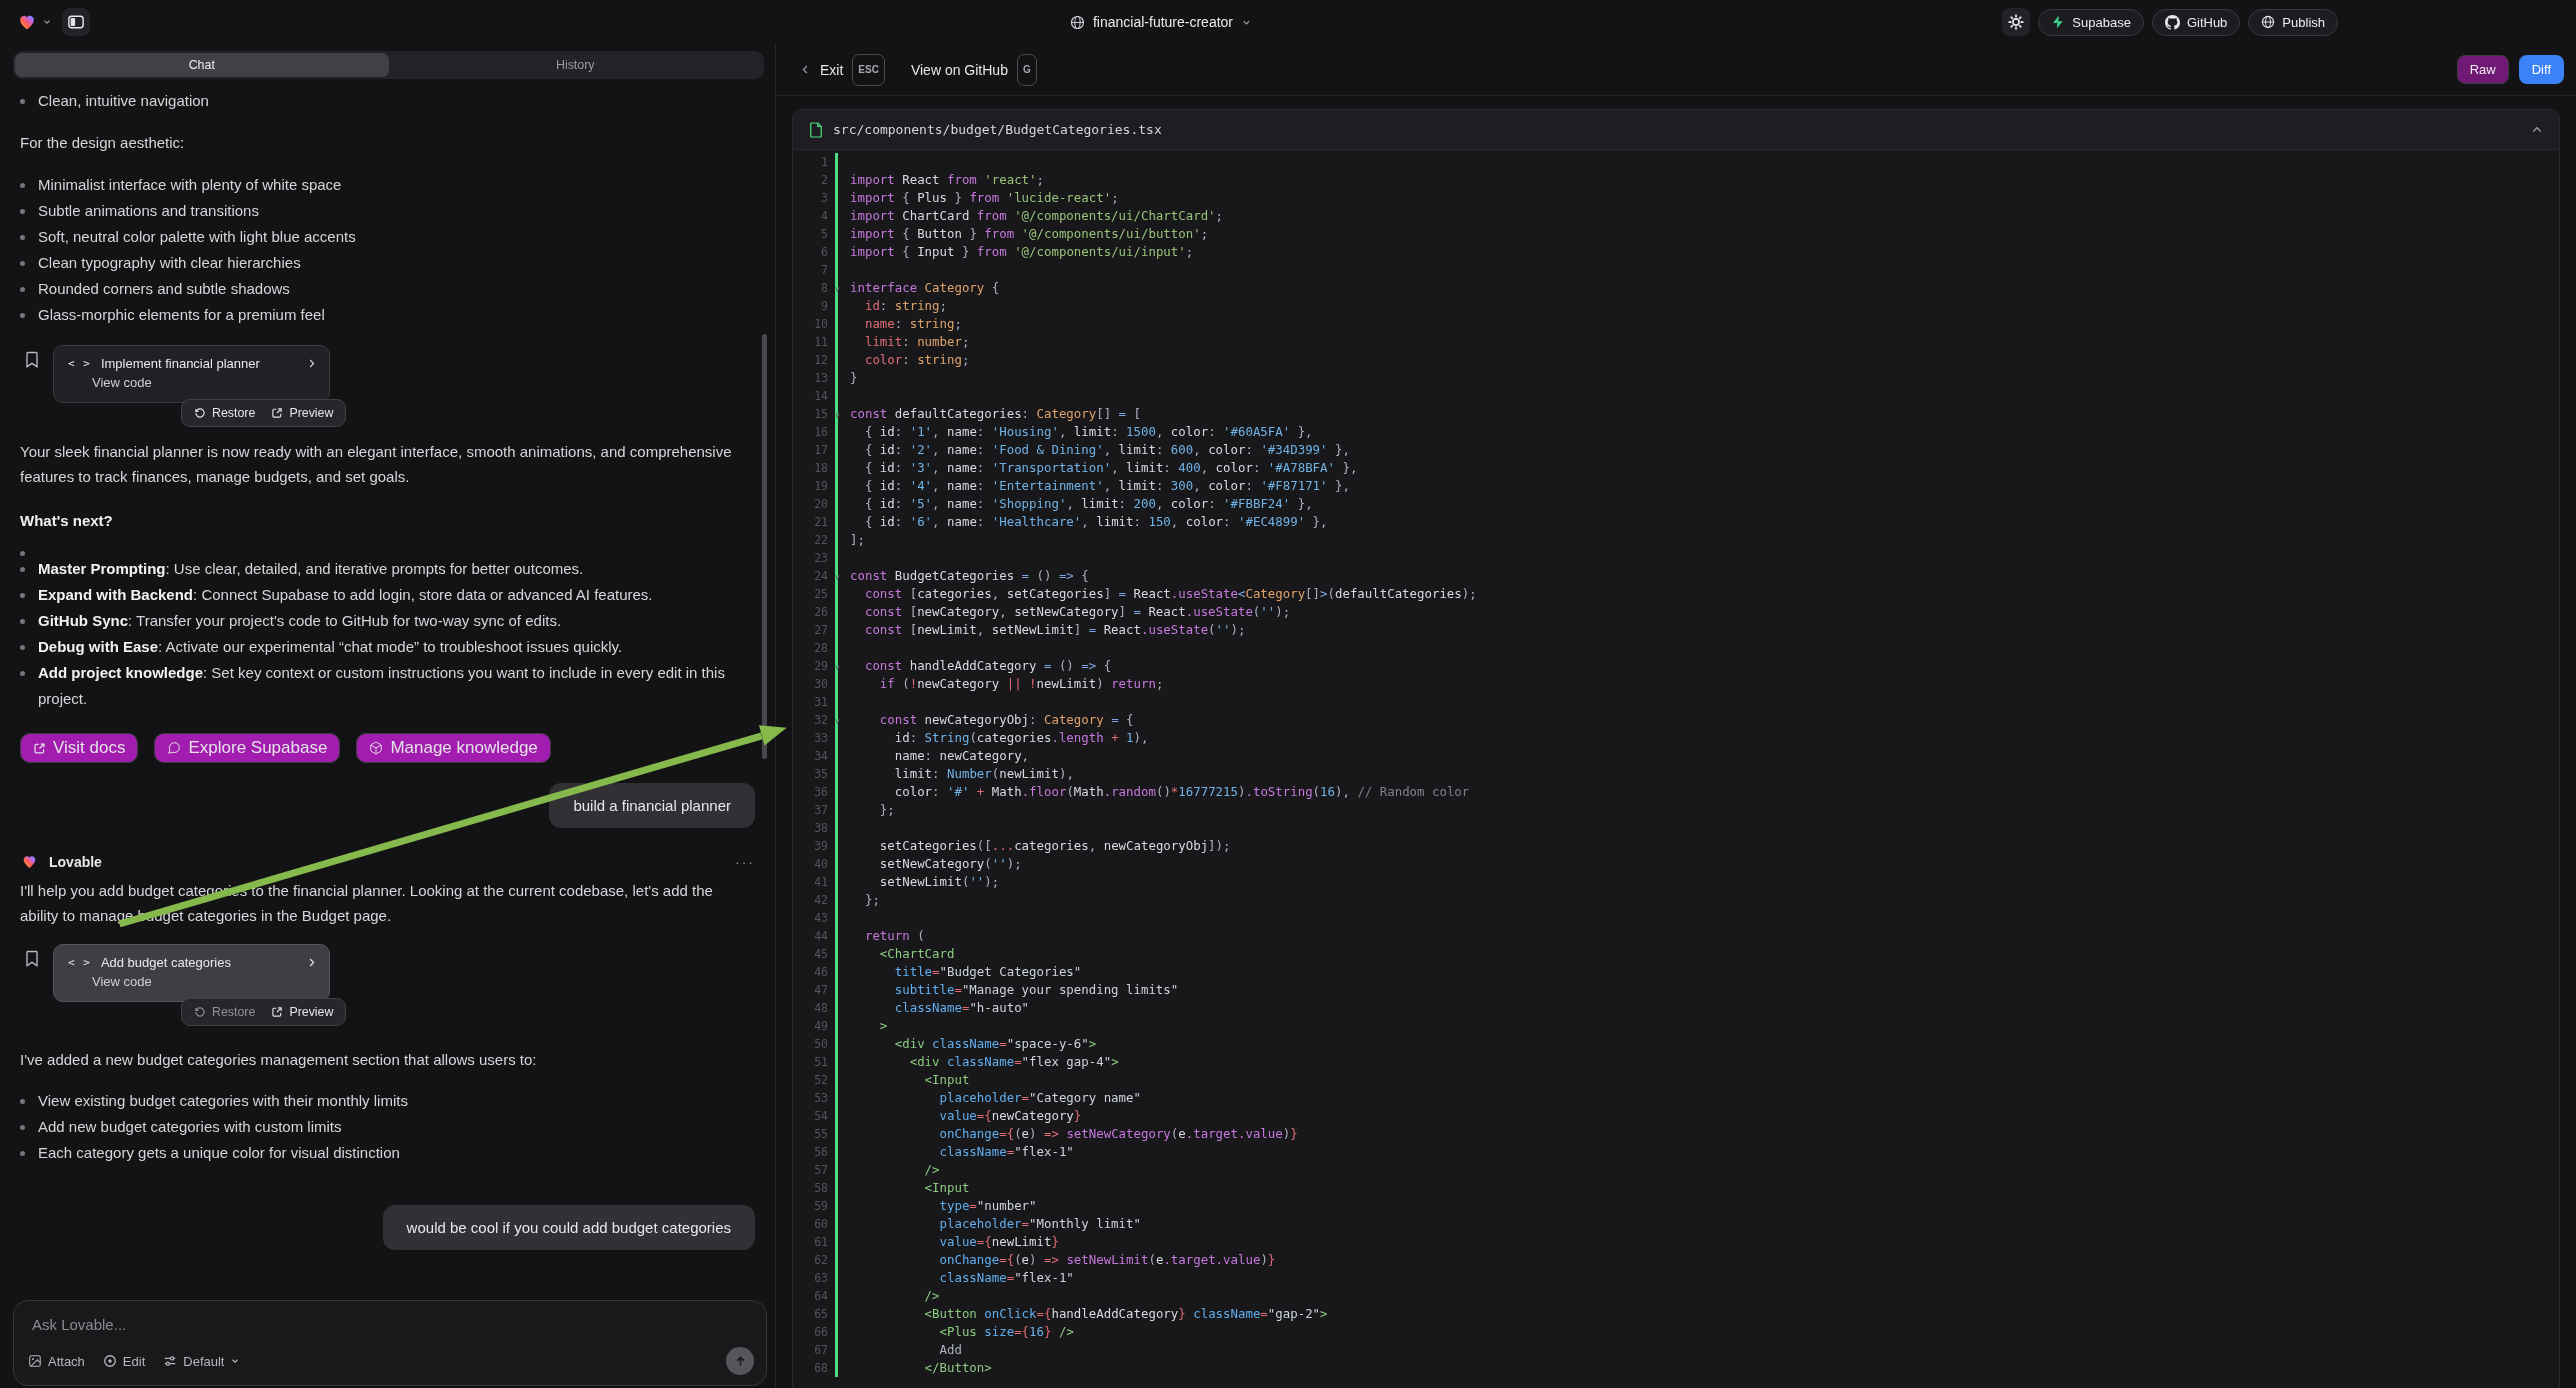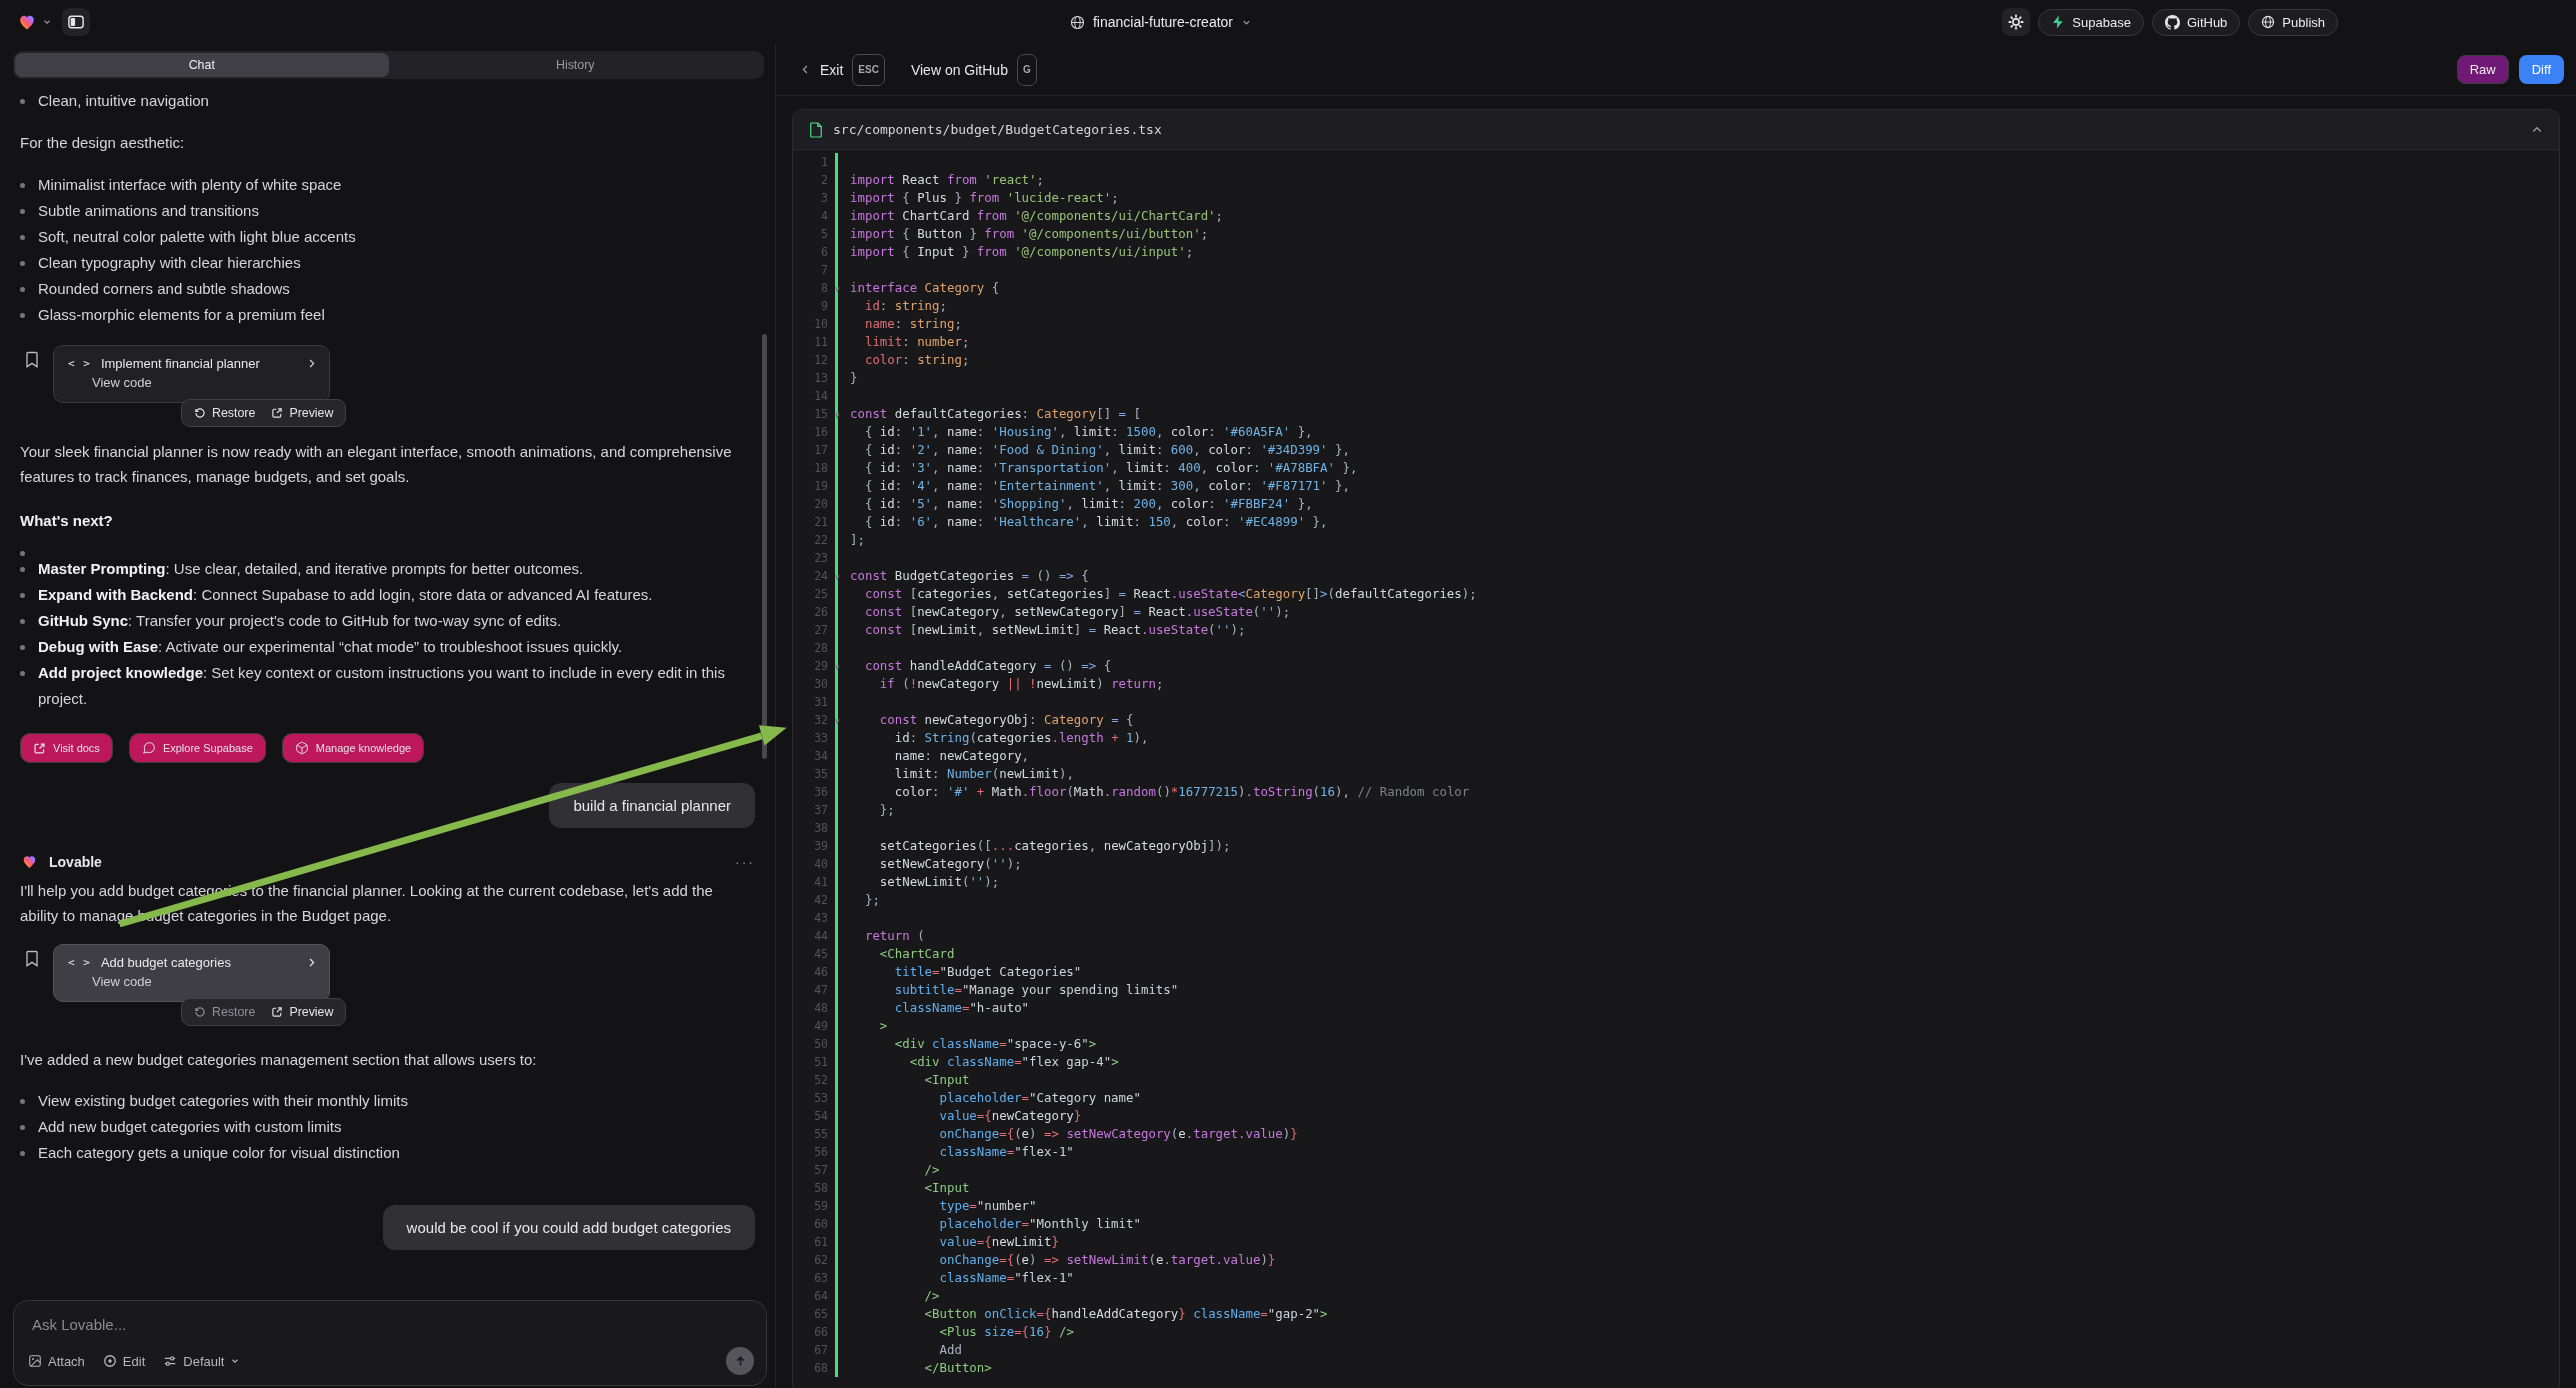--- a/index.html
+++ b/index.html
@@ -41,21 +41,21 @@
   .code-glyph{font-family:"DejaVu Sans Mono",monospace;font-size:11px;color:#e8e8ea;letter-spacing:1px;}
   .card-title{font-size:13px;color:#eaeaec;flex:1;white-space:nowrap;}
   .card-sub{padding:4px 14px 12px 38px;font-size:13px;color:#cfcfd4;}
   .pill{position:absolute;left:127px;top:53px;display:flex;gap:16px;align-items:center;background:#27272b;
     border:1px solid #404045;border-radius:9px;padding:6px 12px;white-space:nowrap;z-index:5;}
   .pill-item{display:flex;align-items:center;gap:6px;font-size:12.4px;color:#e6e6e9;cursor:pointer;}
   .selected ~ * .pill-item, .action-card.selected .pill-item.restore{color:#8f8f95;}
 
   .actions-row{display:flex;gap:16px;}
   .act-btn{height:30px;display:flex;align-items:center;gap:7px;padding:0 12px;border:1px solid #3c3c41;
-    border-radius:10px;background:#be185d;font-size:11px;color:#e3e3e6;cursor:pointer;white-space:nowrap;}
+    border-radius:10px;background:#a21caf;font-size:17px;color:#e3e3e6;cursor:pointer;white-space:nowrap;}
 
   .bubble{margin-left:auto;width:max-content;max-width:428px;background:#303035;border-radius:12px;
     padding:13px 24px;font-size:15px;line-height:19px;color:#e8e8ea;}
   .lov-head{display:flex;align-items:center;gap:10px;}
   .lov-name{font-size:14px;font-weight:600;color:#e8e8ea;}
   .more{margin-left:auto;color:#8a8a90;font-size:14px;letter-spacing:2px;cursor:pointer;}
 
   .composer{position:absolute;left:13px;right:8px;bottom:2px;height:86px;background:#19191c;
     border:1px solid #36363b;border-radius:15px;}
   .placeholder{padding:15px 18px 0;font-size:15px;color:#8b8b92;cursor:text;}

